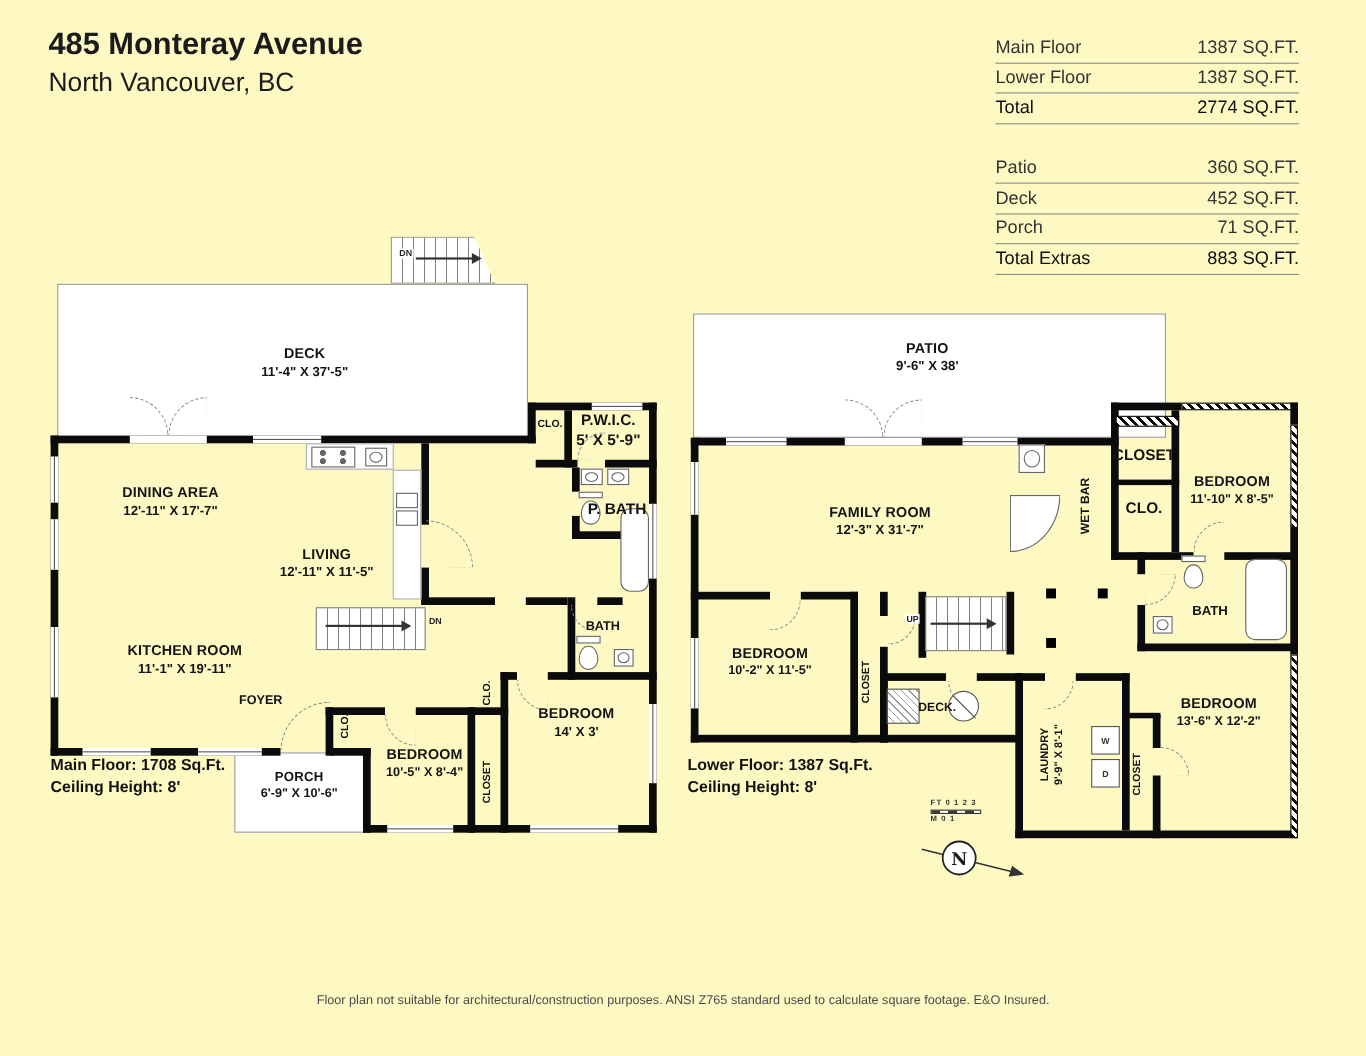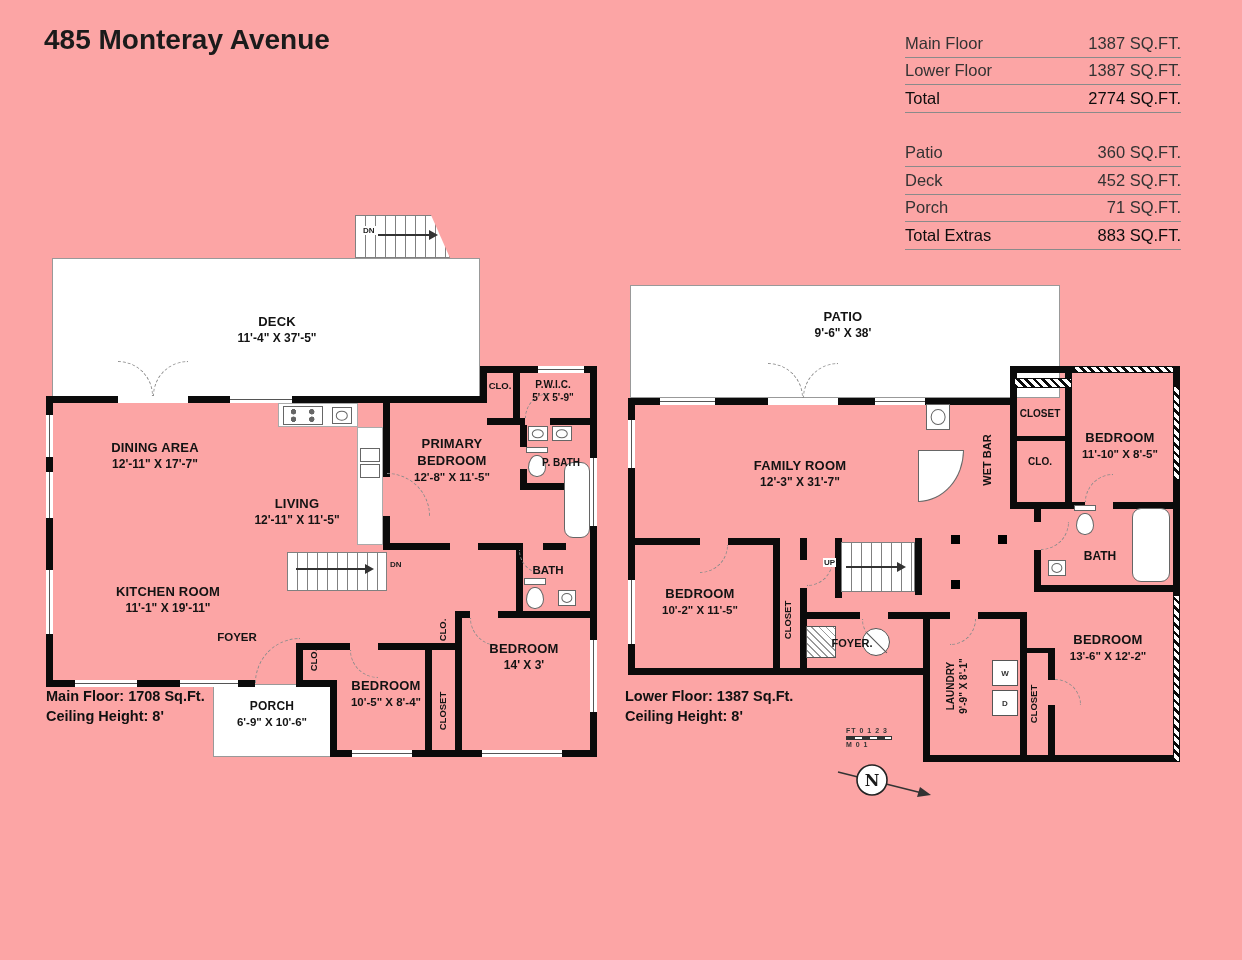--- a/index.html
+++ b/index.html
@@ -1,17 +1,17 @@
 <!DOCTYPE html>
 <html><head>
 <meta charset="utf-8">
 <style>
   *{margin:0;padding:0;box-sizing:border-box}
   body{background:#fff;font-family:"Liberation Sans",sans-serif;color:#222}
-  .page{position:relative;width:1242px;height:960px;background:#fca5a5;overflow:hidden}
+  .page{position:relative;width:1242px;height:960px;background:#fef9c3;overflow:hidden}
   .layer{position:absolute;inset:0}
   .wall{position:absolute;background:#0b0b0b}
   .wall.hatch{background:repeating-linear-gradient(45deg,#0b0b0b 0 2.5px,#fff 2.5px 6px);border:1px solid #0b0b0b}
   .win{position:absolute;background:#fff}
   .win.h::after{content:"";position:absolute;left:0;right:0;top:50%;margin-top:-.5px;height:1px;background:#555}
   .win.v::after{content:"";position:absolute;top:0;bottom:0;left:50%;margin-left:-.5px;width:1px;background:#555}
   .gap{position:absolute;background:#fff}
   .thin{position:absolute;border:1px solid #999;background:#fff}
   .fx{position:absolute;border:1.2px solid #666;background:#fff}
   .tub{border-radius:9px}
@@ -33,41 +33,42 @@
   .arc.c-tr{border-top:none;border-right:none;border-bottom-left-radius:100%}
   .arc.c-bl{border-bottom:none;border-left:none;border-top-right-radius:100%}
   .arc.c-br{border-bottom:none;border-right:none;border-top-left-radius:100%}
   .stairs{position:absolute;border:1px solid #808080;background:repeating-linear-gradient(90deg,#fff 0 9px,#808080 9px 10px)}
   .arrow{position:absolute;height:1.5px;background:#333}
   .arrow::after{content:"";position:absolute;right:-8px;top:-4.3px;border-left:9px solid #333;border-top:5px solid transparent;border-bottom:5px solid transparent}
   .rlabel{position:absolute;transform:translate(-50%,-50%);text-align:center;line-height:1.3;white-space:nowrap;color:#131313}
   .rlabel .nm{font-weight:bold;font-size:13px;letter-spacing:.2px}
   .rlabel .dm{font-weight:bold;font-size:12px}
   .rlabel.wrap{white-space:normal}
-  .slabel{position:absolute;transform:translate(-50%,-50%);font-weight:bold;font-size:10px;white-space:nowrap;text-align:center;line-height:1.25;color:#131313}
+  .slabel{position:absolute;transform:translate(-50%,-50%);font-weight:bold;font-size:14px;white-space:nowrap;text-align:center;line-height:1.25;color:#131313}
   .vlabel{position:absolute;transform:translate(-50%,-50%) rotate(-90deg);font-weight:bold;font-size:9.5px;white-space:nowrap;text-align:center;line-height:1.25;color:#131313}
   .tiny{position:absolute;font-size:8px;font-weight:bold;color:#222}
   .wd{position:absolute;border:1.2px solid #555;font-size:8px;font-weight:bold;display:flex;align-items:center;justify-content:center;color:#333;background:#fff}
   .h-address{position:absolute;left:44px;top:24px;font-size:28px;font-weight:bold;color:#1b1b1b}
   .h-city{position:absolute;left:44px;top:62px;font-size:24px;color:#1b1b1b}
   .summary{position:absolute;left:905px;top:30px;width:276px;font-size:16.5px}
   .summary .trow{display:flex;justify-content:space-between;align-items:center;height:27.5px;border-bottom:1px solid #8a8a8a;color:#333}
   .summary .trow.bold{font-weight:normal;color:#0d0d0d}
   .summary .spacer{height:27px}
   .plan-footer{position:absolute;font-weight:bold;font-size:14.5px;color:#111;line-height:1.35}
   .scalebar{position:absolute;left:846px;top:727px;font-size:7px;font-weight:bold;color:#333;line-height:1.15;letter-spacing:1px}
   .sbar{width:46px;height:4px;border:.5px solid #333;background:repeating-linear-gradient(90deg,#333 0 7.6px,#fff 7.6px 15.2px);margin:1px 0}
   .disclaimer{position:absolute;left:0;right:0;top:902px;text-align:center;font-size:11.5px;color:#4a4a4a;line-height:1.45}
 </style>
 </head>
 <body>
 
 <div class="page">
 
   <div class="h-address">485 Monteray Avenue</div>
+  <div class="h-city">North Vancouver, BC</div>
 
   <div class="summary">
     <div class="trow">
         <span>Main Floor</span>
         <span>1387 SQ.FT.</span>
       </div>
     <div class="trow">
         <span>Lower Floor</span>
         <span>1387 SQ.FT.</span>
       </div>
@@ -182,24 +183,20 @@
       <div class="nm">DINING AREA</div>
       <div class="dm">12'-11" X 17'-7"</div>
     </div>
     <div class="rlabel" style="left:297px;top:512px">
       <div class="nm">LIVING</div>
       <div class="dm">12'-11" X 11'-5"</div>
     </div>
     <div class="rlabel" style="left:168px;top:600px">
       <div class="nm">KITCHEN ROOM</div>
       <div class="dm">11'-1" X 19'-11"</div>
-    </div>
-    <div class="rlabel wrap" style="left:452px;top:460px;width:102px">
-      <div class="nm">PRIMARY BEDROOM</div>
-      <div class="dm" style="font-size:11.5px">12'-8" X 11'-5"</div>
     </div>
     <div class="slabel" style="left:553px;top:391px">
       <div>P.W.I.C.</div>
       <div>5' X 5'-9"</div>
     </div>
     <div class="slabel" style="left:500px;top:386px;font-size:9.5px">CLO.</div>
     <div class="slabel" style="left:561px;top:463px">P. BATH</div>
     <div class="slabel" style="left:548px;top:570px;font-size:11.5px">BATH</div>
     <div class="slabel" style="left:237px;top:637px;font-size:11.5px">FOYER</div>
     <div class="vlabel" style="left:314px;top:660px">CLO.</div>
@@ -315,21 +312,21 @@
     <div class="rlabel wrap" style="left:1120px;top:446px;width:104px">
       <div class="nm">BEDROOM</div>
       <div class="dm" style="font-size:11.5px">11'-10" X 8'-5"</div>
     </div>
     <div class="slabel" style="left:1100px;top:556px;font-size:12px">BATH</div>
     <div class="rlabel" style="left:700px;top:602px">
       <div class="nm">BEDROOM</div>
       <div class="dm" style="font-size:11.5px">10'-2" X 11'-5"</div>
     </div>
     <div class="vlabel" style="left:788px;top:620px">CLOSET</div>
-    <div class="slabel" style="left:852px;top:644px;font-size:11px">FOYER.</div>
+    <div class="slabel" style="left:852px;top:644px;font-size:11px">DECK.</div>
     <div class="vlabel" style="left:957px;top:686px;font-size:10px">
       <div>LAUNDRY</div>
       <div>9'-9" X 8'-1"</div>
     </div>
     <div class="vlabel" style="left:1034px;top:704px">CLOSET</div>
     <div class="rlabel wrap" style="left:1108px;top:648px;width:112px">
       <div class="nm">BEDROOM</div>
       <div class="dm" style="font-size:11.5px">13'-6" X 12'-2"</div>
     </div>
 
@@ -346,15 +343,16 @@
 
     <svg width="104" height="54" style="position:absolute;left:834px;top:756px">
       <line x1="4" y1="16" x2="88" y2="37" stroke="#333" stroke-width="1.5"></line>
       <polygon points="97,39 83,41 86,31" fill="#333"></polygon>
       <circle cx="38" cy="24" r="15" fill="#fff" stroke="#222" stroke-width="1.6"></circle>
       <text x="38" y="30" text-anchor="middle" font-size="16" font-weight="bold" font-family="DejaVu Serif, serif" fill="#1a1a1a">N</text>
     </svg>
   </div>
 
   <div class="disclaimer">
+    <div>Floor plan not suitable for architectural/construction purposes. ANSI Z765 standard used to calculate square footage. E&amp;O Insured.</div>
   </div>
 
 </div>
 
 </body></html>

